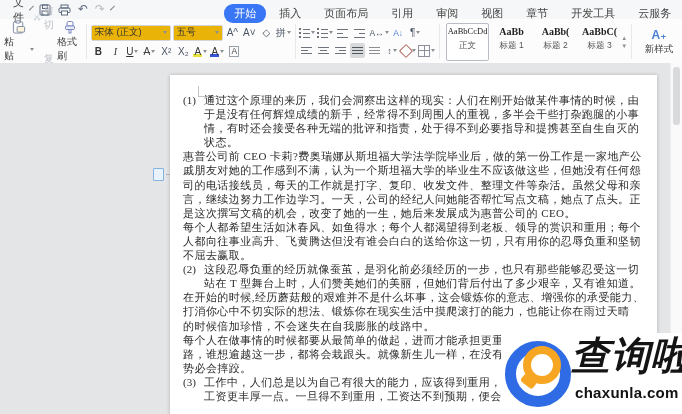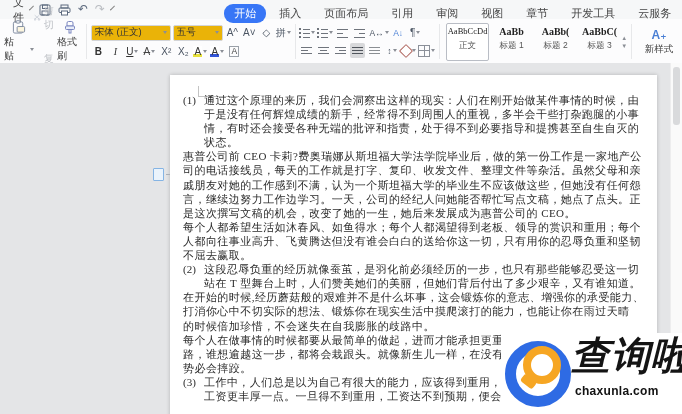--- a/index.html
+++ b/index.html
@@ -102,21 +102,21 @@
   .marker-ico:after{content:"";position:absolute;right:-7px;top:5px;width:4px;border-top:1px solid #aab0b8;}
 
   
   .wm{position:absolute;right:0;bottom:0;width:181px;height:81px;background:#fff;z-index:5;}
   .wm-ring{position:absolute;left:4px;top:8px;width:44px;height:44px;border:11px solid #2e6be4;border-radius:50%;}
   .wm-lens{position:absolute;left:22px;top:13px;width:22px;height:22px;border:8px solid #f6a623;border-radius:50%;}
   .wm-handle{position:absolute;left:20px;top:44px;width:15px;height:9px;background:#f6a623;
              transform:rotate(38deg);border-radius:3px;}
   .wm-title{position:absolute;left:70px;top:-4px;font-family:"Liberation Serif","DejaVu Serif",serif;
             font-weight:bold;font-style:italic;font-size:39px;color:#141414;letter-spacing:1px;white-space:nowrap;}
-  .wm-domain{position:absolute;left:74px;top:51px;font-size:12px;font-weight:bold;color:#121212;letter-spacing:.3px;}
+  .wm-domain{position:absolute;left:74px;top:51px;font-size:15px;font-weight:bold;color:#121212;letter-spacing:.3px;}
 </style>
 </head>
 <body>
 
 <div class="titlebar">
   <span class="burger"></span>
   <span>文件</span>
   <span class="caret"></span>
   <span class="tb-ico">
     <svg width="12" height="12" viewBox="0 0 12 12">
@@ -335,22 +335,22 @@
   <div class="page">
     <div class="crop-tl"></div>
     <div class="crop-seg"></div>
     <div class="marker-ico"></div>
     <div class="doc-text" id="doc-text">
         <div class="line num"><span class="mark">(1)</span><span>通过这个原理的来历，我们会洞察出这样的现实：人们在刚开始做某件事情的时候，由</span></div>
         <div class="line indent"><span>于是没有任何辉煌成绩的新手，经常得不到周围人的重视，多半会干些打杂跑腿的小事</span></div>
         <div class="line indent"><span>情，有时还会接受各种无端的批评和指责，处于得不到必要指导和提携甚至自生自灭的</span></div>
         <div class="line indent"><span>状态。</span></div>
         <div class="line flush"><span>惠普公司前 CEO 卡莉?费奥瑞娜从斯坦福大学法学院毕业后，做的第一份工作是一家地产公</span></div>
+        <div class="line flush"><span>戚朋友对她的工作感到不满，认为一个斯坦福大学的毕业生不应该做这些，但她没有任何怨</span></div>
         <div class="line flush"><span>司的电话接线员，每天的工作就是打字、复印、收发文件、整理文件等杂活。虽然父母和亲</span></div>
-        <div class="line flush"><span>戚朋友对她的工作感到不满，认为一个斯坦福大学的毕业生不应该做这些，但她没有任何怨</span></div>
         <div class="line flush"><span>言，继续边努力工作边学习。一天，公司的经纪人问她能否帮忙写点文稿，她点了点头。正</span></div>
         <div class="line flush"><span>是这次撰写文稿的机会，改变了她的一生，她后来发展成为惠普公司的 CEO。</span></div>
         <div class="line flush"><span>每个人都希望生活如沐春风、如鱼得水；每个人都渴望得到老板、领导的赏识和重用；每个</span></div>
         <div class="line flush"><span>人都向往事业高升、飞黄腾达但没有谁会白白的送给你这一切，只有用你的忍辱负重和坚韧</span></div>
         <div class="line flush"><span>不屈去赢取。</span></div>
         <div class="line num"><span class="mark">(2)</span><span>这段忍辱负重的经历就像蚕茧，是羽化前必须经历的一步，也只有那些能够忍受这一切</span></div>
         <div class="line indent"><span>站在 T 型舞台上时，人们赞美她们的美丽，但她们背后付出了多少艰辛，又有谁知道。</span></div>
         <div class="line flush"><span>在开始的时候,经历蘑菇般的艰难并不是什么坏事，这会锻炼你的意志、增强你的承受能力、</span></div>
         <div class="line flush"><span>打消你心中不切实际的想法、锻炼你在现实生活中摸爬滚打的能力，也能让你在雨过天晴</span></div>
         <div class="line flush"><span>的时候倍加珍惜，不会迷失在自我膨胀的歧路中。</span></div>

